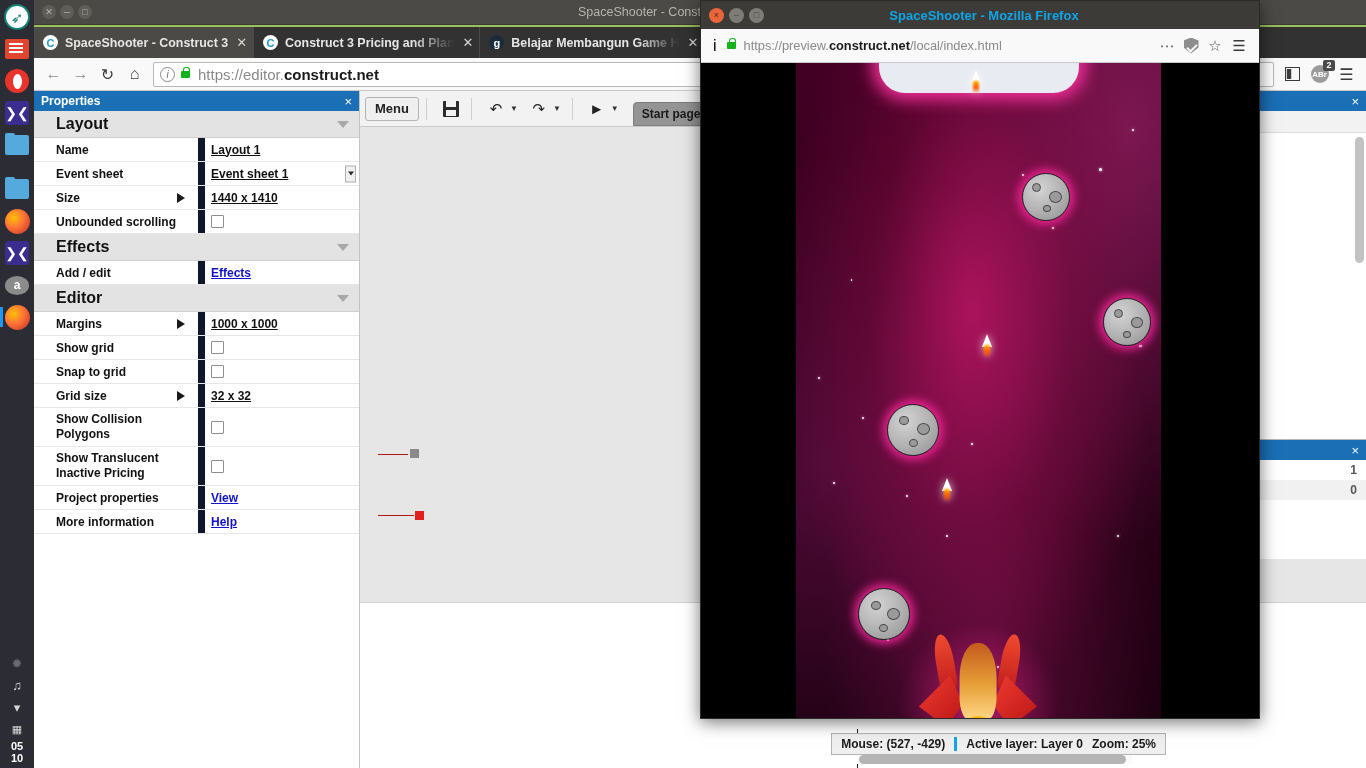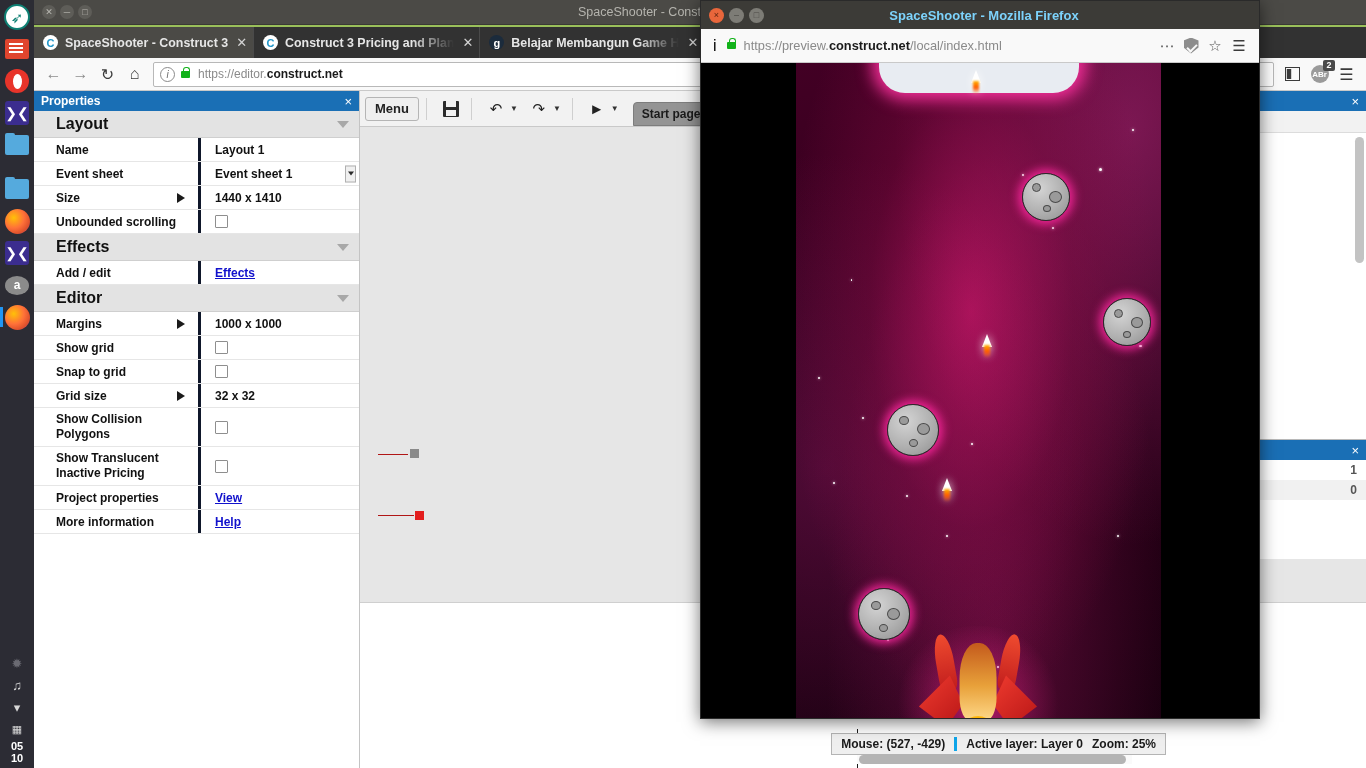--- a/index.html
+++ b/index.html
@@ -159,21 +159,21 @@
   }
   .lock {
     width: 9px; height: 7px; background: #12b21a; border-radius: 1px;
     position: relative; margin-right: 8px; flex: none;
   }
   .lock::before {
     content: ""; position: absolute; left: 2px; top: -4px;
     width: 5px; height: 5px; border: 1.5px solid #12b21a;
     border-bottom: none; border-radius: 3px 3px 0 0;
   }
-  .urltext { font-size: 12px; color: #8a8a8a; }
+  .urltext { font-size: 15px; color: #8a8a8a; }
   .urltext b { color: #1a1a1a; }
   .badge-cnt {
     position: absolute; top: -5px; right: -6px;
     background: #4a4a4a; color: #fff; font-size: 9px; font-weight: bold;
     padding: 0 3px; border-radius: 2px; line-height: 11px;
   }
   .abr-icon {
     width: 18px; height: 18px; border-radius: 50%; background: #9b9b9b;
     color: #fff; font-size: 8px; font-weight: bold;
     display: flex; align-items: center; justify-content: center;
@@ -214,23 +214,23 @@
     width: 164px; flex: none; padding: 4px 4px 4px 22px;
     font-size: 12px; font-weight: bold; color: #111;
     display: flex; align-items: center; position: relative;
   }
   .pname .tri {
     position: absolute; right: 13px; top: 50%; transform: translateY(-50%);
     width: 0; height: 0; border-top: 5.5px solid transparent;
     border-bottom: 5.5px solid transparent; border-left: 8px solid #1a1a1a;
   }
   .pvalue {
-    flex: 1; padding: 4px 14px; font-size: 12px; font-weight: bold;
+    flex: 1; padding: 4px 6px; font-size: 12px; font-weight: bold;
     color: #111; display: flex; align-items: center;
-    border-left: 3px solid #0f172a; position: relative;
+    border-left: 7px solid #0f172a; position: relative; text-decoration: underline;
   }
   .pvalue.link { font-weight: bold; }
   .pvalue a {
     color: #1111cc; text-decoration: underline; font-size: 12px; font-weight: bold;
   }
   .pcheck {
     width: 13px; height: 13px; border: 1px solid #8e8e8e;
     background: #ffffff; border-radius: 1px;
   }
   .pdrop {
@@ -475,21 +475,21 @@
   }
   .pbtn {
     width: 15px; height: 15px; border-radius: 50%; margin-right: 5px;
     display: flex; align-items: center; justify-content: center;
     font-size: 9px; line-height: 1;
   }
   .pbtn.close { background: #e9663b; color: #5c2410; }
   .pbtn.min { background: #7d7c76; color: #4a4945; }
   .pbtn.max { background: #7d7c76; color: #4a4945; }
   .prev-title .t {
-    flex: 1; text-align: center; color: #7dd3fc; font-size: 13px;
+    flex: 1; text-align: center; color: #0ea5e9; font-size: 13px;
     font-weight: bold; margin-right: 60px;
   }
   .prev-nav {
     height: 34px; background: #f9f9f9; border-bottom: 1px solid #c9c9c9;
     display: flex; align-items: center; padding: 0 8px; flex: none;
   }
   .prev-url { flex: 1; display: flex; align-items: center; }
   .prev-icon {
     width: 24px; height: 24px; display: flex; align-items: center;
     justify-content: center; color: #555; font-size: 15px; flex: none;

